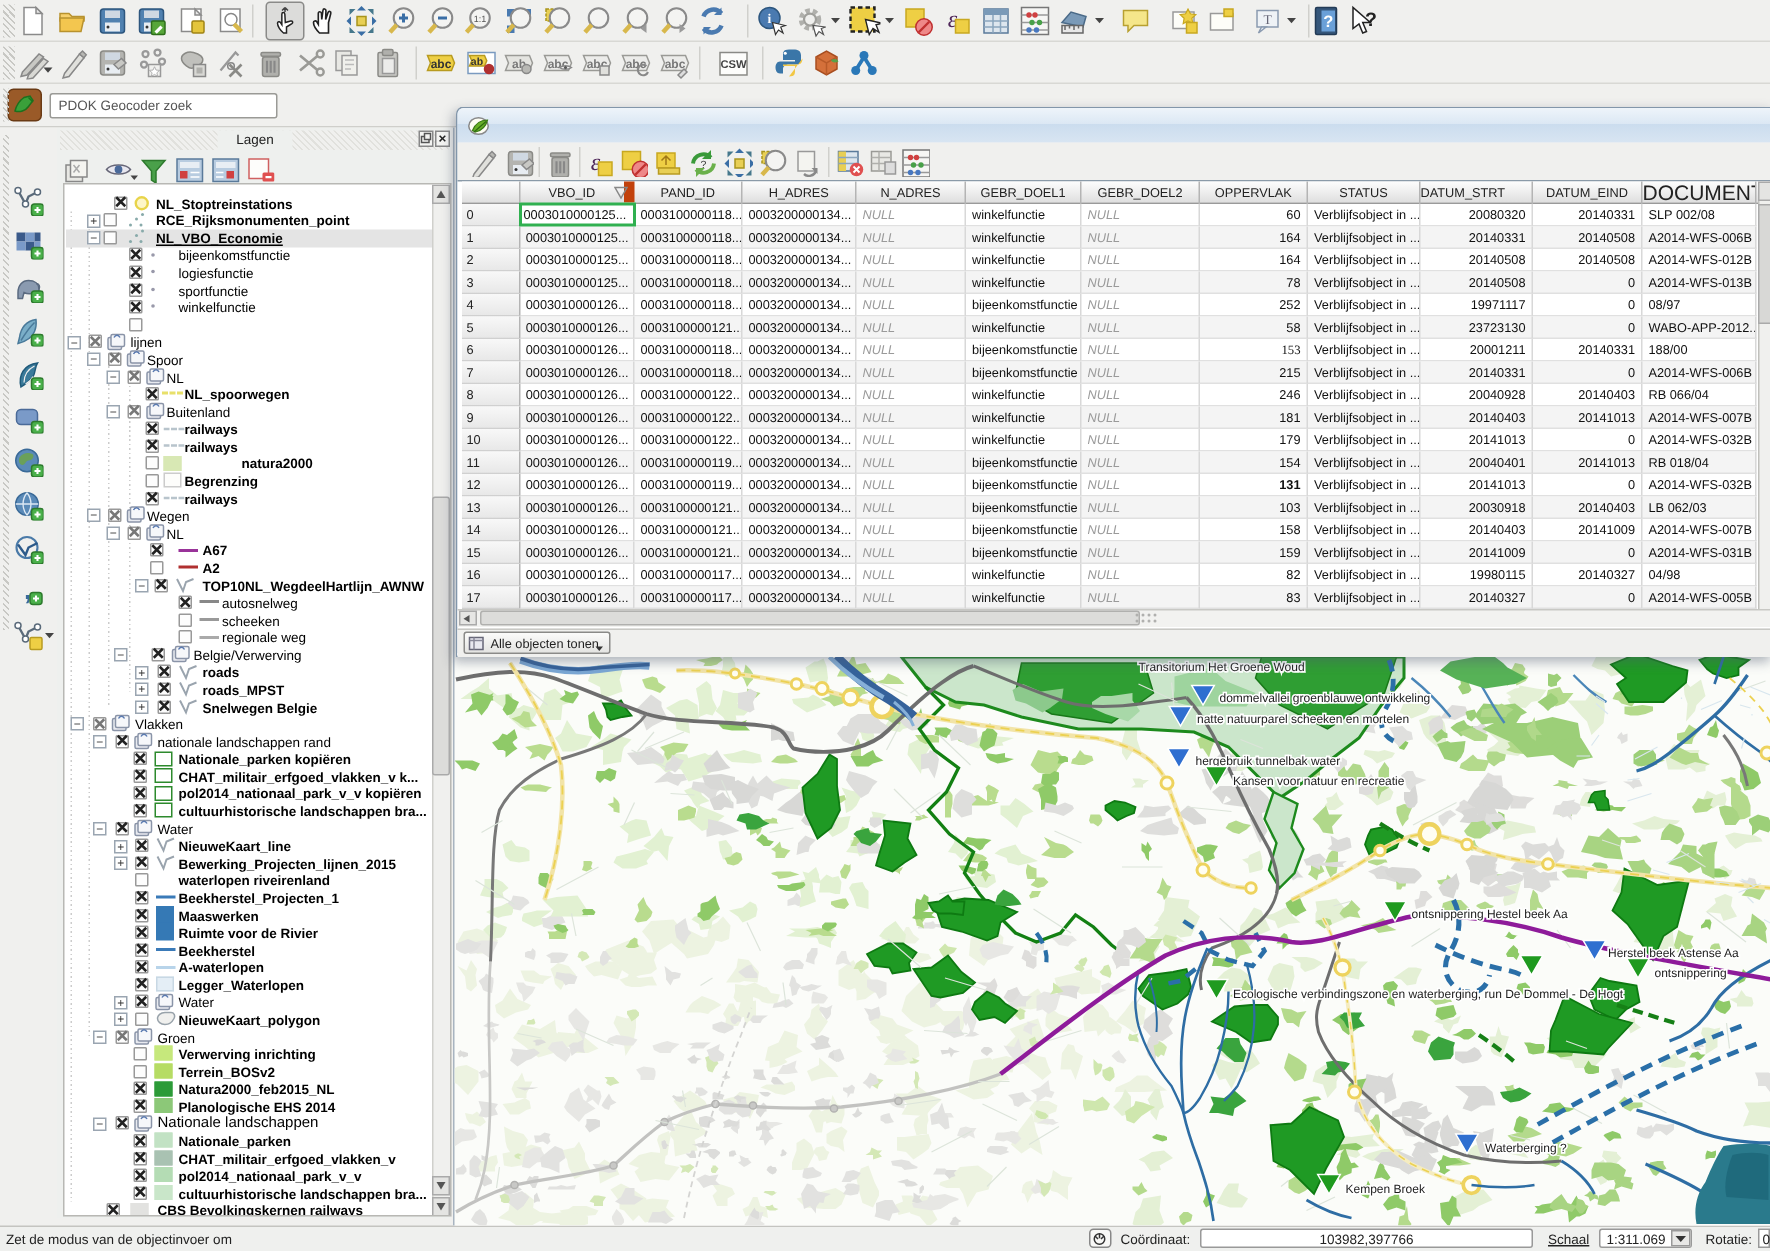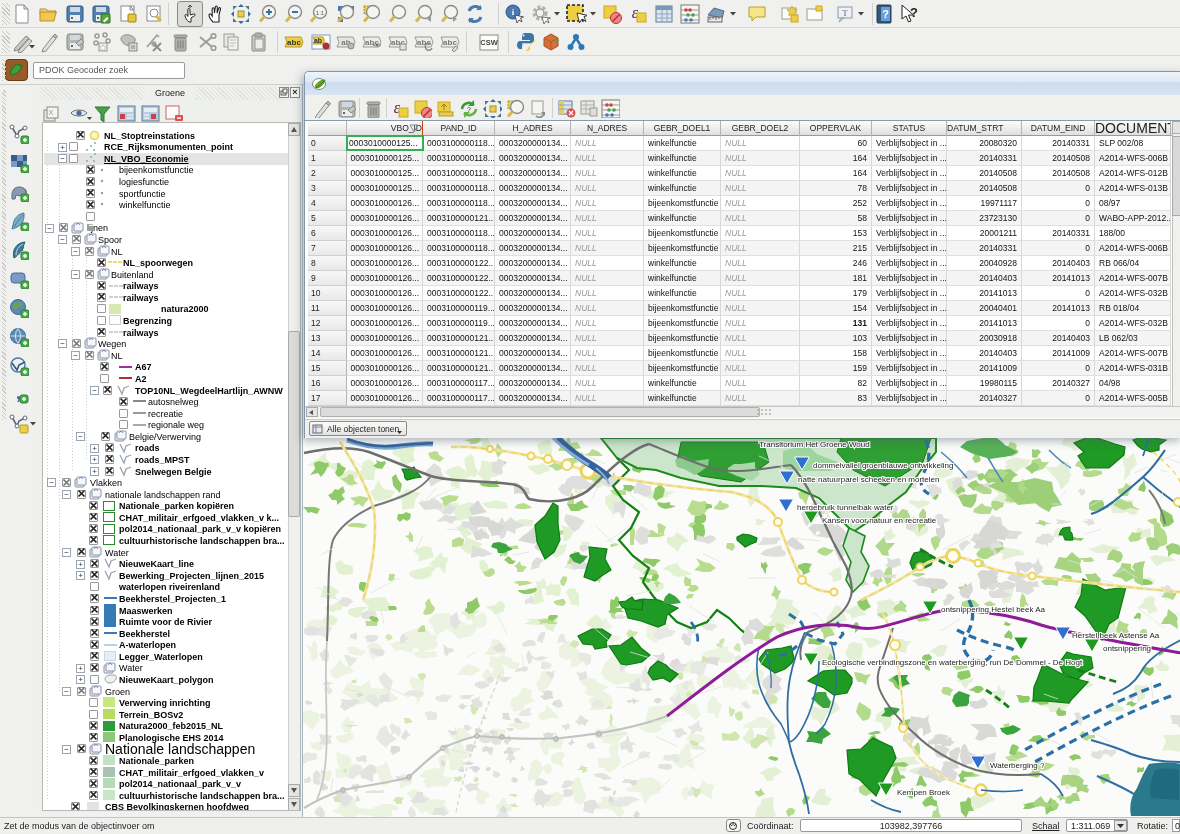--- a/index.html
+++ b/index.html
@@ -393,21 +393,21 @@
       <circle cx="9" cy="13" r="2" fill="#fff" stroke="#5a6a7a"></circle>
       <circle cx="17" cy="5" r="2" fill="#fff" stroke="#5a6a7a"></circle>
       <rect x="12" y="12" width="8" height="8" rx="1" fill="#eecf44" stroke="#b89b20"></rect>
     </svg>
     <svg class="abs" style="left:29px;top:421px;" width="8" height="6" viewBox="0 0 8 6">
       <path d="M1 1l3 3.5L7 1z" fill="#444"></path>
     </svg>
     <div class="abs" style="left:2px;top:90px;width:4px;height:330px;background-image:repeating-linear-gradient(45deg,#c8c8c4 0 1px,transparent 1px 3px);"></div>
     <div class="abs" style="left:38px;top:85px;width:263px;height:727px;background:#eef0ee;"></div>
     <div class="abs" style="left:40px;top:87px;width:259px;height:13px;background-image:repeating-linear-gradient(45deg,#e1e1dd 0 1px,#f0f0ee 1px 3px);"></div>
-    <div class="abs" style="left:145px;top:87px;width:50px;height:13px;background:#eef0ee;font-size:9px;color:#222;text-align:center;line-height:13px;">Groene</div>
+    <div class="abs" style="left:145px;top:87px;width:50px;height:13px;background:#eef0ee;font-size:9px;color:#222;text-align:center;line-height:13px;">Lagen</div>
     <div class="abs" style="left:279px;top:87px;width:10px;height:11px;background:#f4f4f2;border:1px solid #888;"></div>
     <svg class="abs" style="left:280px;top:88px;" width="8" height="9" viewBox="0 0 8 9">
       <rect x="1" y="3" width="5" height="4" fill="none" stroke="#555"></rect>
       <rect x="3" y="1" width="4" height="4" fill="#f4f4f2" stroke="#555"></rect>
     </svg>
     <div class="abs" style="left:290px;top:87px;width:10px;height:11px;background:#f4f4f2;border:1px solid #888;font-size:9px;line-height:9px;text-align:center;color:#222;font-weight:bold;">×</div>
     <svg class="abs" style="left:41px;top:103px;" width="20" height="20" viewBox="0 0 20 20">
       <rect x="3" y="7" width="11" height="11" fill="#e8e8e4" stroke="#888"></rect>
       <rect x="6" y="4" width="11" height="11" fill="#f4f4f0" stroke="#888"></rect>
       <path d="M8 7l4 5M12 7l-4 5" stroke="#aaa"></path>
@@ -628,21 +628,21 @@
       </svg>
       <div class="lbl" style="left:92px;top:261.5px;font-weight:bold;font-size:9px;">TOP10NL_WegdeelHartlijn_AWNW</div>
       <div class="cb" style="left:76px;top:274.0px;"></div>
       <svg class="abs" style="left:76px;top:274px;" width="9" height="9" viewBox="0 0 9 9">
         <path d="M1.5 1.5l6 6M7.5 1.5l-6 6" stroke="#222" stroke-width="1.7"></path>
       </svg>
       <div class="abs" style="left:90px;top:277px;width:13px;height:2.4px;background:#888;"></div>
       <div class="lbl" style="left:105px;top:273.0px;font-weight:normal;font-size:9px;">autosnelweg</div>
       <div class="cb" style="left:76px;top:285.6px;"></div>
       <div class="abs" style="left:90px;top:289px;width:13px;height:2.4px;background:#999;"></div>
-      <div class="lbl" style="left:105px;top:284.6px;font-weight:normal;font-size:9px;">recreatie</div>
+      <div class="lbl" style="left:105px;top:284.6px;font-weight:normal;font-size:9px;">scheeken</div>
       <div class="cb" style="left:76px;top:297.2px;"></div>
       <div class="abs" style="left:90px;top:301px;width:13px;height:2.4px;background:#aaa;"></div>
       <div class="lbl" style="left:105px;top:296.2px;font-weight:normal;font-size:9px;">regionale weg</div>
       <div class="exp" style="left:33px;top:309.1px;">−</div>
       <div class="cb" style="left:58px;top:308.8px;"></div>
       <svg class="abs" style="left:58px;top:308px;" width="9" height="9" viewBox="0 0 9 9">
         <path d="M1.5 1.5l6 6M7.5 1.5l-6 6" stroke="#222" stroke-width="1.7"></path>
       </svg>
       <svg class="abs" style="left:71px;top:307px;" width="13" height="12" viewBox="0 0 13 12">
         <rect x="1" y="3" width="9" height="8" rx="1" fill="#e8eaf0" stroke="#8a94a8"></rect>
@@ -839,21 +839,21 @@
       <div class="exp" style="left:19px;top:621.7px;">−</div>
       <div class="cb" style="left:34px;top:621.4px;"></div>
       <svg class="abs" style="left:34px;top:621px;" width="9" height="9" viewBox="0 0 9 9">
         <path d="M1.5 1.5l6 6M7.5 1.5l-6 6" stroke="#222" stroke-width="1.7"></path>
       </svg>
       <svg class="abs" style="left:46px;top:620px;" width="13" height="12" viewBox="0 0 13 12">
         <rect x="1" y="3" width="9" height="8" rx="1" fill="#e8eaf0" stroke="#8a94a8"></rect>
         <rect x="3" y="1" width="9" height="8" rx="1" fill="#f6f7fa" stroke="#8a94a8"></rect>
         <path d="M5 3c1-2 3-2 4 0" fill="none" stroke="#5a7ab0"></path>
       </svg>
-      <div class="lbl" style="left:62px;top:620.4px;font-weight:normal;font-size:14px;">Nationale landschappen</div>
+      <div class="lbl" style="left:62px;top:620.4px;font-weight:normal;font-size:10px;">Nationale landschappen</div>
       <div class="cb" style="left:46px;top:633.0px;"></div>
       <svg class="abs" style="left:46px;top:633px;" width="9" height="9" viewBox="0 0 9 9">
         <path d="M1.5 1.5l6 6M7.5 1.5l-6 6" stroke="#222" stroke-width="1.7"></path>
       </svg>
       <div class="abs" style="left:60px;top:632px;width:12px;height:10px;background:#c2e2c4;border:1px solid #c2e2c4;"></div>
       <div class="lbl" style="left:76px;top:632.0px;font-weight:bold;font-size:9px;">Nationale_parken</div>
       <div class="cb" style="left:46px;top:644.6px;"></div>
       <svg class="abs" style="left:46px;top:644px;" width="9" height="9" viewBox="0 0 9 9">
         <path d="M1.5 1.5l6 6M7.5 1.5l-6 6" stroke="#222" stroke-width="1.7"></path>
       </svg>
@@ -869,21 +869,21 @@
       <svg class="abs" style="left:46px;top:667px;" width="9" height="9" viewBox="0 0 9 9">
         <path d="M1.5 1.5l6 6M7.5 1.5l-6 6" stroke="#222" stroke-width="1.7"></path>
       </svg>
       <div class="abs" style="left:60px;top:667px;width:12px;height:10px;background:#c9e6c9;border:1px solid #c9e6c9;"></div>
       <div class="lbl" style="left:76px;top:666.8px;font-weight:bold;font-size:9px;">cultuurhistorische landschappen bra...</div>
       <div class="cb" style="left:28px;top:679.3px;"></div>
       <svg class="abs" style="left:28px;top:679px;" width="9" height="9" viewBox="0 0 9 9">
         <path d="M1.5 1.5l6 6M7.5 1.5l-6 6" stroke="#222" stroke-width="1.7"></path>
       </svg>
       <div class="abs" style="left:44px;top:679px;width:12px;height:10px;background:#e2e2e0;border:1px solid #e2e2e0;"></div>
-      <div class="lbl" style="left:62px;top:678.3px;font-weight:bold;font-size:9px;">CBS Bevolkingskernen hoofdweg</div>
+      <div class="lbl" style="left:62px;top:678.3px;font-weight:bold;font-size:9px;">CBS Bevolkingskernen railways</div>
       <div class="abs" style="left:245px;top:0;width:12px;height:689px;background:#f0f0ee;border-left:1px solid #d0d0cc;"></div>
       <div class="abs" style="left:245px;top:0;width:12px;height:13px;background:#e4e4e2;border:1px solid #aaa;"></div>
       <svg class="abs" style="left:247px;top:3px;" width="8" height="7" viewBox="0 0 8 7">
         <path d="M4 1L1 6h6z" fill="#555"></path>
       </svg>
       <div class="abs" style="left:245px;top:208px;width:12px;height:186px;background:#dcdcda;border:1px solid #aaa;border-radius:2px;"></div>
       <div class="abs" style="left:245px;top:661px;width:12px;height:13px;background:#e4e4e2;border:1px solid #aaa;"></div>
       <svg class="abs" style="left:247px;top:664px;" width="8" height="7" viewBox="0 0 8 7">
         <path d="M4 6L1 1h6z" fill="#555"></path>
       </svg>
@@ -1909,21 +1909,21 @@
         <circle cx="14" cy="12" r="1.8" fill="#48a048"></circle>
         <circle cx="7" cy="17" r="1.8" fill="#4878c0"></circle>
         <circle cx="12" cy="17" r="1.8" fill="#4878c0"></circle>
       </svg>
       <div class="sep" style="left:55px;top:27px;height:20px;"></div>
       <div class="sep" style="left:82px;top:27px;height:20px;"></div>
       <div class="sep" style="left:248px;top:27px;height:20px;"></div>
       <div class="abs" style="left:1px;top:49px;width:877px;height:317px;background:#fff;border-top:1px solid #8a9aa8;"></div>
       <div class="abs" style="left:4px;top:50px;width:871px;height:15px;background:linear-gradient(#fdfdfd,#ebebeb 60%,#dfdfdf);border-bottom:1px solid #9a9a9a;"></div>
       <div class="abs" style="left:4.0px;top:50px;width:38.5px;height:15px;border-right:1px solid #b4b4b4;font-size:8.5px;color:#222;text-align:center;line-height:15px;overflow:hidden;"></div>
-      <div class="abs" style="left:42.5px;top:50px;width:76.5px;height:15px;border-right:1px solid #c2410c;font-size:8.5px;color:#222;text-align:right;line-height:15px;overflow:hidden;">VBO_ID</div>
+      <div class="abs" style="left:42.5px;top:50px;width:76.5px;height:15px;border-right:7px solid #c2410c;font-size:8.5px;color:#222;text-align:center;line-height:15px;overflow:hidden;">VBO_ID</div>
       <div class="abs" style="left:119.0px;top:50px;width:72.0px;height:15px;border-right:1px solid #b4b4b4;font-size:8.5px;color:#222;text-align:center;line-height:15px;overflow:hidden;">PAND_ID</div>
       <div class="abs" style="left:191.0px;top:50px;width:76.0px;height:15px;border-right:1px solid #b4b4b4;font-size:8.5px;color:#222;text-align:center;line-height:15px;overflow:hidden;">H_ADRES</div>
       <div class="abs" style="left:267.0px;top:50px;width:73.0px;height:15px;border-right:1px solid #b4b4b4;font-size:8.5px;color:#222;text-align:center;line-height:15px;overflow:hidden;">N_ADRES</div>
       <div class="abs" style="left:340.0px;top:50px;width:77.0px;height:15px;border-right:1px solid #b4b4b4;font-size:8.5px;color:#222;text-align:center;line-height:15px;overflow:hidden;">GEBR_DOEL1</div>
       <div class="abs" style="left:417.0px;top:50px;width:79.0px;height:15px;border-right:1px solid #b4b4b4;font-size:8.5px;color:#222;text-align:center;line-height:15px;overflow:hidden;">GEBR_DOEL2</div>
       <div class="abs" style="left:496.0px;top:50px;width:72.0px;height:15px;border-right:1px solid #b4b4b4;font-size:8.5px;color:#222;text-align:center;line-height:15px;overflow:hidden;">OPPERVLAK</div>
       <div class="abs" style="left:568.0px;top:50px;width:75.0px;height:15px;border-right:1px solid #b4b4b4;font-size:8.5px;color:#222;text-align:center;line-height:15px;overflow:hidden;">STATUS</div>
       <div class="abs" style="left:643.0px;top:50px;width:75.0px;height:15px;border-right:1px solid #b4b4b4;font-size:8.5px;color:#222;text-align:left;line-height:15px;overflow:hidden;">DATUM_STRT</div>
       <div class="abs" style="left:718.0px;top:50px;width:73.0px;height:15px;border-right:1px solid #b4b4b4;font-size:8.5px;color:#222;text-align:center;line-height:15px;overflow:hidden;">DATUM_EIND</div>
       <div class="abs" style="left:791.0px;top:50px;width:76.0px;height:15px;border-right:1px solid #b4b4b4;font-size:14px;color:#222;text-align:right;line-height:15px;overflow:hidden;">DOCUMENT</div>
@@ -2009,21 +2009,21 @@
       <div class="abs" style="left:718.0px;top:140px;width:73.0px;height:15px;border-right:1px solid #d8d8d8;border-bottom:1px solid #e0e0e0;font-size:8.5px;line-height:15px;overflow:hidden;white-space:nowrap;color:#111;text-align:right;padding-right:4px;">0</div>
       <div class="abs" style="left:791.0px;top:140px;width:76.0px;height:15px;border-right:1px solid #d8d8d8;border-bottom:1px solid #e0e0e0;font-size:8.5px;line-height:15px;overflow:hidden;white-space:nowrap;color:#111;padding-left:4px;">WABO-APP-2012...</div>
       <div class="abs" style="left:42.5px;top:155px;width:824.5px;height:15px;background:#ffffff;"></div>
       <div class="abs" style="left:4.0px;top:155px;width:38.5px;height:15px;background:linear-gradient(#f8f8f8,#e8e8e8);border-right:1px solid #b4b4b4;border-bottom:1px solid #d0d0d0;font-size:8.5px;color:#222;padding-left:3px;line-height:15px;">6</div>
       <div class="abs" style="left:42.5px;top:155px;width:76.5px;height:15px;border-right:1px solid #d8d8d8;border-bottom:1px solid #e0e0e0;font-size:8.5px;line-height:15px;overflow:hidden;white-space:nowrap;color:#111;padding-left:4px;">0003010000126...</div>
       <div class="abs" style="left:119.0px;top:155px;width:72.0px;height:15px;border-right:1px solid #d8d8d8;border-bottom:1px solid #e0e0e0;font-size:8.5px;line-height:15px;overflow:hidden;white-space:nowrap;color:#111;padding-left:4px;">0003100000118...</div>
       <div class="abs" style="left:191.0px;top:155px;width:76.0px;height:15px;border-right:1px solid #d8d8d8;border-bottom:1px solid #e0e0e0;font-size:8.5px;line-height:15px;overflow:hidden;white-space:nowrap;color:#111;padding-left:4px;">0003200000134...</div>
       <div class="abs" style="left:267.0px;top:155px;width:73.0px;height:15px;border-right:1px solid #d8d8d8;border-bottom:1px solid #e0e0e0;font-size:8.5px;line-height:15px;overflow:hidden;white-space:nowrap;color:#9a9a9a;font-style:italic;padding-left:4px;">NULL</div>
       <div class="abs" style="left:340.0px;top:155px;width:77.0px;height:15px;border-right:1px solid #d8d8d8;border-bottom:1px solid #e0e0e0;font-size:8.5px;line-height:15px;overflow:hidden;white-space:nowrap;color:#111;padding-left:4px;">bijeenkomstfunctie</div>
       <div class="abs" style="left:417.0px;top:155px;width:79.0px;height:15px;border-right:1px solid #d8d8d8;border-bottom:1px solid #e0e0e0;font-size:8.5px;line-height:15px;overflow:hidden;white-space:nowrap;color:#9a9a9a;font-style:italic;padding-left:4px;">NULL</div>
-      <div class="abs" style="left:496.0px;top:155px;width:72.0px;height:15px;border-right:1px solid #d8d8d8;border-bottom:1px solid #e0e0e0;font-size:8.5px;line-height:15px;overflow:hidden;white-space:nowrap;color:#111;text-align:right;padding-right:4px;">153</div>
+      <div class="abs" style="left:496.0px;top:155px;width:72.0px;height:15px;border-right:1px solid #d8d8d8;border-bottom:1px solid #e0e0e0;font-size:8.5px;line-height:15px;overflow:hidden;white-space:nowrap;color:#111;text-align:right;padding-right:4px;font-family:Liberation Serif, serif;">153</div>
       <div class="abs" style="left:568.0px;top:155px;width:75.0px;height:15px;border-right:1px solid #d8d8d8;border-bottom:1px solid #e0e0e0;font-size:8.5px;line-height:15px;overflow:hidden;white-space:nowrap;color:#111;padding-left:4px;">Verblijfsobject in ...</div>
       <div class="abs" style="left:643.0px;top:155px;width:75.0px;height:15px;border-right:1px solid #d8d8d8;border-bottom:1px solid #e0e0e0;font-size:8.5px;line-height:15px;overflow:hidden;white-space:nowrap;color:#111;text-align:right;padding-right:4px;">20001211</div>
       <div class="abs" style="left:718.0px;top:155px;width:73.0px;height:15px;border-right:1px solid #d8d8d8;border-bottom:1px solid #e0e0e0;font-size:8.5px;line-height:15px;overflow:hidden;white-space:nowrap;color:#111;text-align:right;padding-right:4px;">20140331</div>
       <div class="abs" style="left:791.0px;top:155px;width:76.0px;height:15px;border-right:1px solid #d8d8d8;border-bottom:1px solid #e0e0e0;font-size:8.5px;line-height:15px;overflow:hidden;white-space:nowrap;color:#111;padding-left:4px;">188/00</div>
       <div class="abs" style="left:42.5px;top:170px;width:824.5px;height:15px;background:#f4f4f4;"></div>
       <div class="abs" style="left:4.0px;top:170px;width:38.5px;height:15px;background:linear-gradient(#f8f8f8,#e8e8e8);border-right:1px solid #b4b4b4;border-bottom:1px solid #d0d0d0;font-size:8.5px;color:#222;padding-left:3px;line-height:15px;">7</div>
       <div class="abs" style="left:42.5px;top:170px;width:76.5px;height:15px;border-right:1px solid #d8d8d8;border-bottom:1px solid #e0e0e0;font-size:8.5px;line-height:15px;overflow:hidden;white-space:nowrap;color:#111;padding-left:4px;">0003010000126...</div>
       <div class="abs" style="left:119.0px;top:170px;width:72.0px;height:15px;border-right:1px solid #d8d8d8;border-bottom:1px solid #e0e0e0;font-size:8.5px;line-height:15px;overflow:hidden;white-space:nowrap;color:#111;padding-left:4px;">0003100000118...</div>
       <div class="abs" style="left:191.0px;top:170px;width:76.0px;height:15px;border-right:1px solid #d8d8d8;border-bottom:1px solid #e0e0e0;font-size:8.5px;line-height:15px;overflow:hidden;white-space:nowrap;color:#111;padding-left:4px;">0003200000134...</div>
       <div class="abs" style="left:267.0px;top:170px;width:73.0px;height:15px;border-right:1px solid #d8d8d8;border-bottom:1px solid #e0e0e0;font-size:8.5px;line-height:15px;overflow:hidden;white-space:nowrap;color:#9a9a9a;font-style:italic;padding-left:4px;">NULL</div>

